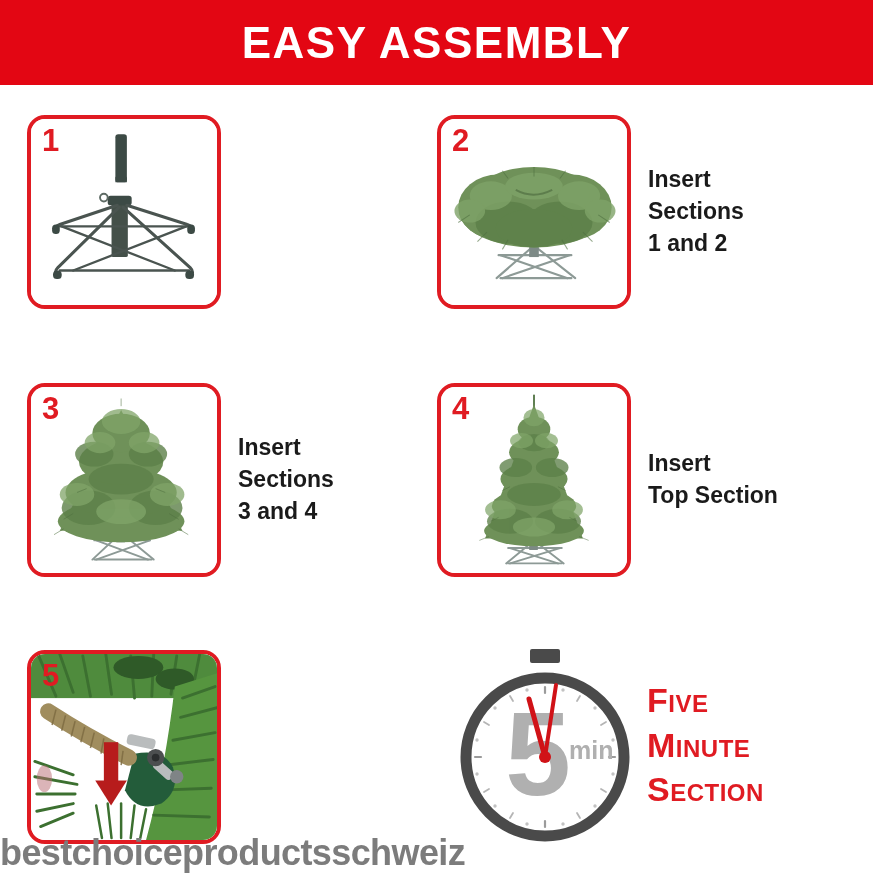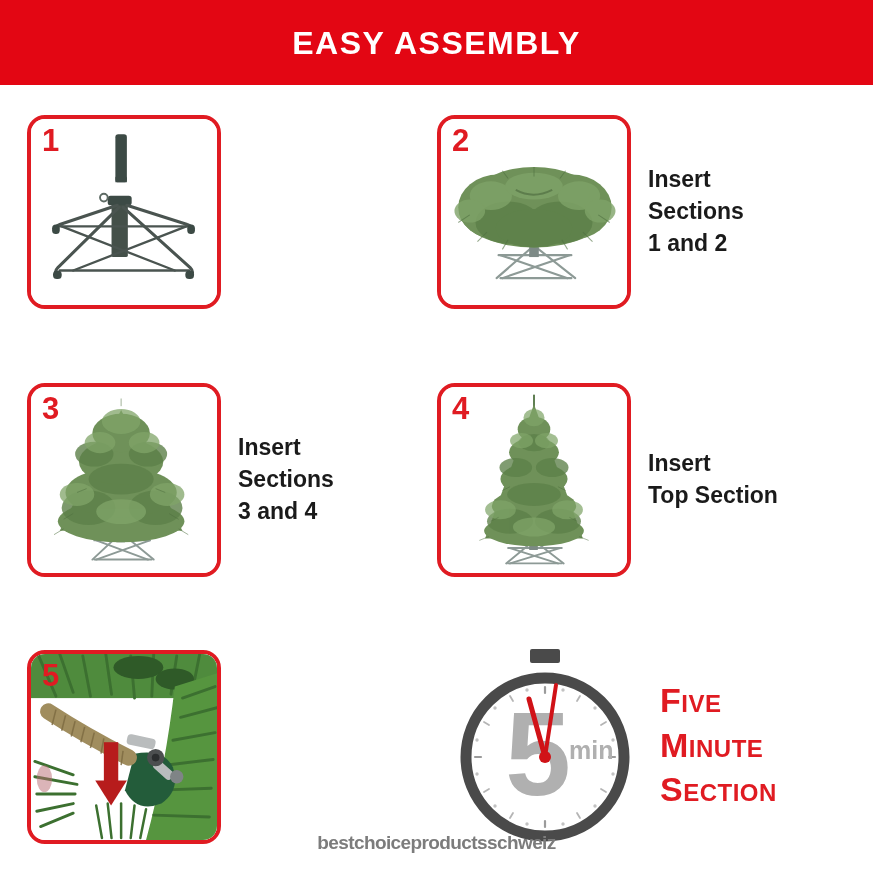--- a/index.html
+++ b/index.html
@@ -22,21 +22,21 @@
     left: 0; top: 0;
     width: 873px;
     height: 85px;
     background: #e30613;
     display: flex;
     align-items: center;
     justify-content: center;
   }
   .header-title {
     color: #ffffff;
-    font-size: 32px;
+    font-size: 44px;
     font-weight: bold;
     letter-spacing: 1.5px;
     line-height: 1;
     white-space: nowrap;
   }
 
   
   .step {
     position: absolute;
     display: flex;
@@ -91,43 +91,43 @@
     display: flex;
     align-items: center;
   }
   .stopwatch {
     position: relative;
     width: 190px;
     height: 196px;
     flex: 0 0 auto;
   }
   .sw-five-text {
-    margin-left: 20px;
+    margin-left: 7px;
     display: flex;
     flex-direction: column;
     justify-content: center;
   }
   .sw-line {
     color: #e01b22;
     font-weight: bold;
     font-variant: small-caps;
     font-size: 34px;
     line-height: 1.32;
     letter-spacing: 0.5px;
     white-space: nowrap;
   }
 
   
   .watermark {
     position: absolute;
     left: 0;
     top: 832px;
     width: 873px;
-    text-align: center;
-    font-size: 19px;
+    text-align: left;
+    font-size: 36px;
     font-weight: bold;
     color: #7c7c7c;
     letter-spacing: -0.6px;
     z-index: 20;
   }
 </style>
 </head>
 <body>
 
 <div id="page">

